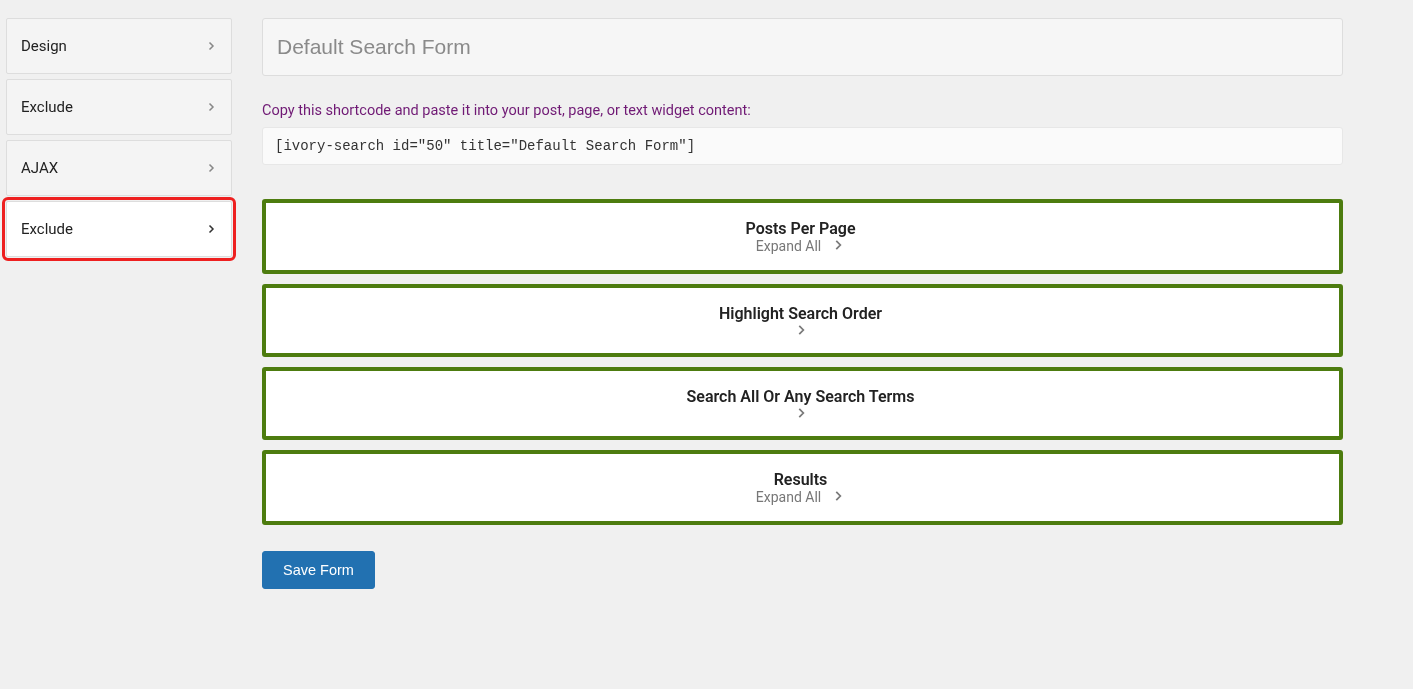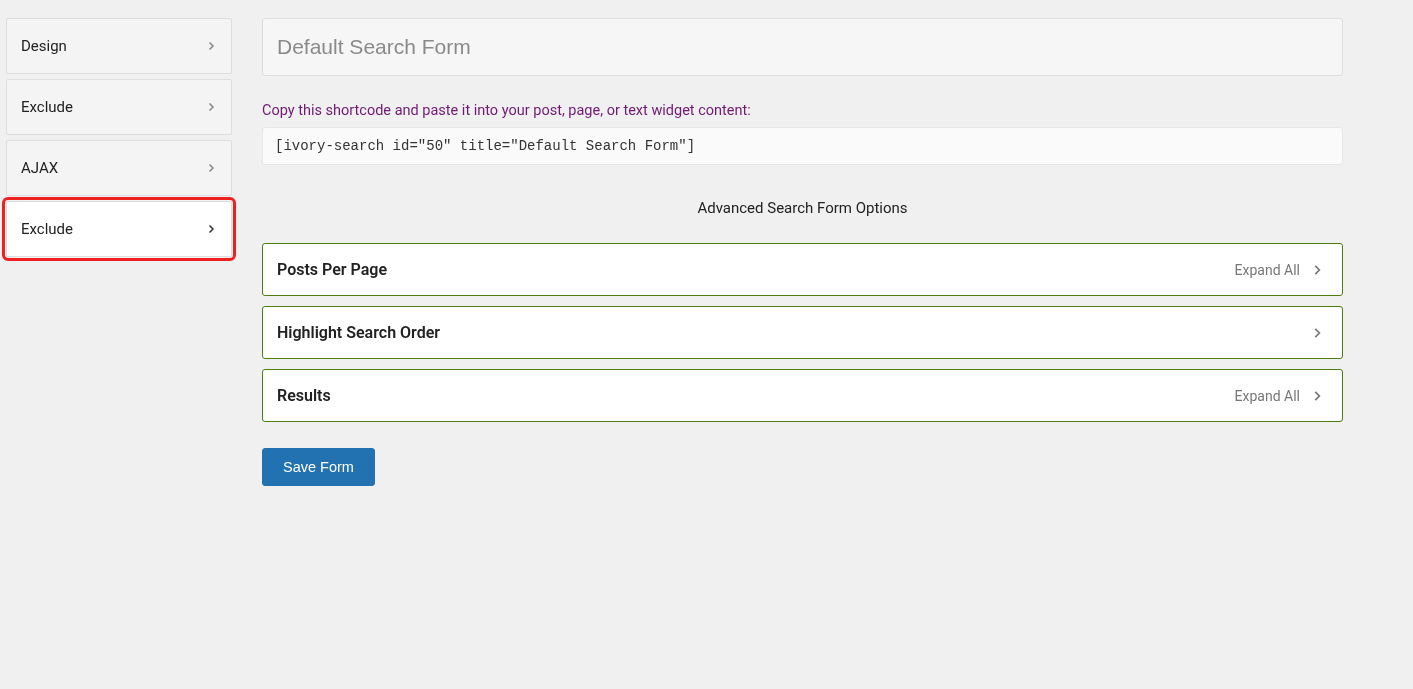--- a/index.html
+++ b/index.html
@@ -75,37 +75,38 @@
     margin-bottom: 34px;
   }
   .section-title {
     text-align: center;
     font-size: 15px;
     color: #222;
     margin-bottom: 26px;
   }
   .panel {
     background: #ffffff;
-    border: 1px solid #4d7c0f;
+    border: 4px solid #4d7c0f;
     border-radius: 3px;
     display: flex;
     justify-content: space-between;
     align-items: center;
     padding: 16px 18px 16px 14px;
     margin-bottom: 10px;
     cursor: pointer;
+    flex-direction: column;
   }
   .panel .label {
     font-size: 16px;
     font-weight: 600;
     color: #222;
   }
   .panel .right {
     display: flex;
-    align-items: center;
+    align-items: flex-start;
     gap: 10px;
   }
   .expand {
     font-size: 14px;
     color: #777;
     font-weight: 400;
   }
   .panel .chev {
     color: #7a7a7a;
   }
@@ -161,21 +162,20 @@
       </span>
     </div>
   </div>
 
   <div class="main">
     <input type="text" class="title-input" value="Default Search Form" style="">
 
     <div class="hint">Copy this shortcode and paste it into your post, page, or text widget content:</div>
     <div class="codebox">[ivory-search id="50" title="Default Search Form"]</div>
 
-    <div class="section-title">Advanced Search Form Options</div>
 
     <div class="panel">
       <span class="label">Posts Per Page</span>
       <span class="right">
         <span class="expand">Expand All</span>
         <span class="chev">
           <svg width="14" height="14" viewBox="0 0 24 24" fill="none" stroke="currentColor" stroke-width="3">
               <polyline points="9 5 16 12 9 19"></polyline>
             </svg>
         </span>
@@ -187,20 +187,30 @@
       <span class="label">Highlight Search Order</span>
       <span class="right">
         <span class="chev">
           <svg width="14" height="14" viewBox="0 0 24 24" fill="none" stroke="currentColor" stroke-width="3">
               <polyline points="9 5 16 12 9 19"></polyline>
             </svg>
         </span>
       </span>
     </div>
 
+    <div class="panel">
+      <span class="label">Search All Or Any Search Terms</span>
+      <span class="right">
+        <span class="chev">
+          <svg width="14" height="14" viewBox="0 0 24 24" fill="none" stroke="currentColor" stroke-width="3">
+              <polyline points="9 5 16 12 9 19"></polyline>
+            </svg>
+        </span>
+      </span>
+    </div>
 
 
 
     <div class="panel">
       <span class="label">Results</span>
       <span class="right">
         <span class="expand">Expand All</span>
         <span class="chev">
           <svg width="14" height="14" viewBox="0 0 24 24" fill="none" stroke="currentColor" stroke-width="3">
               <polyline points="9 5 16 12 9 19"></polyline>

